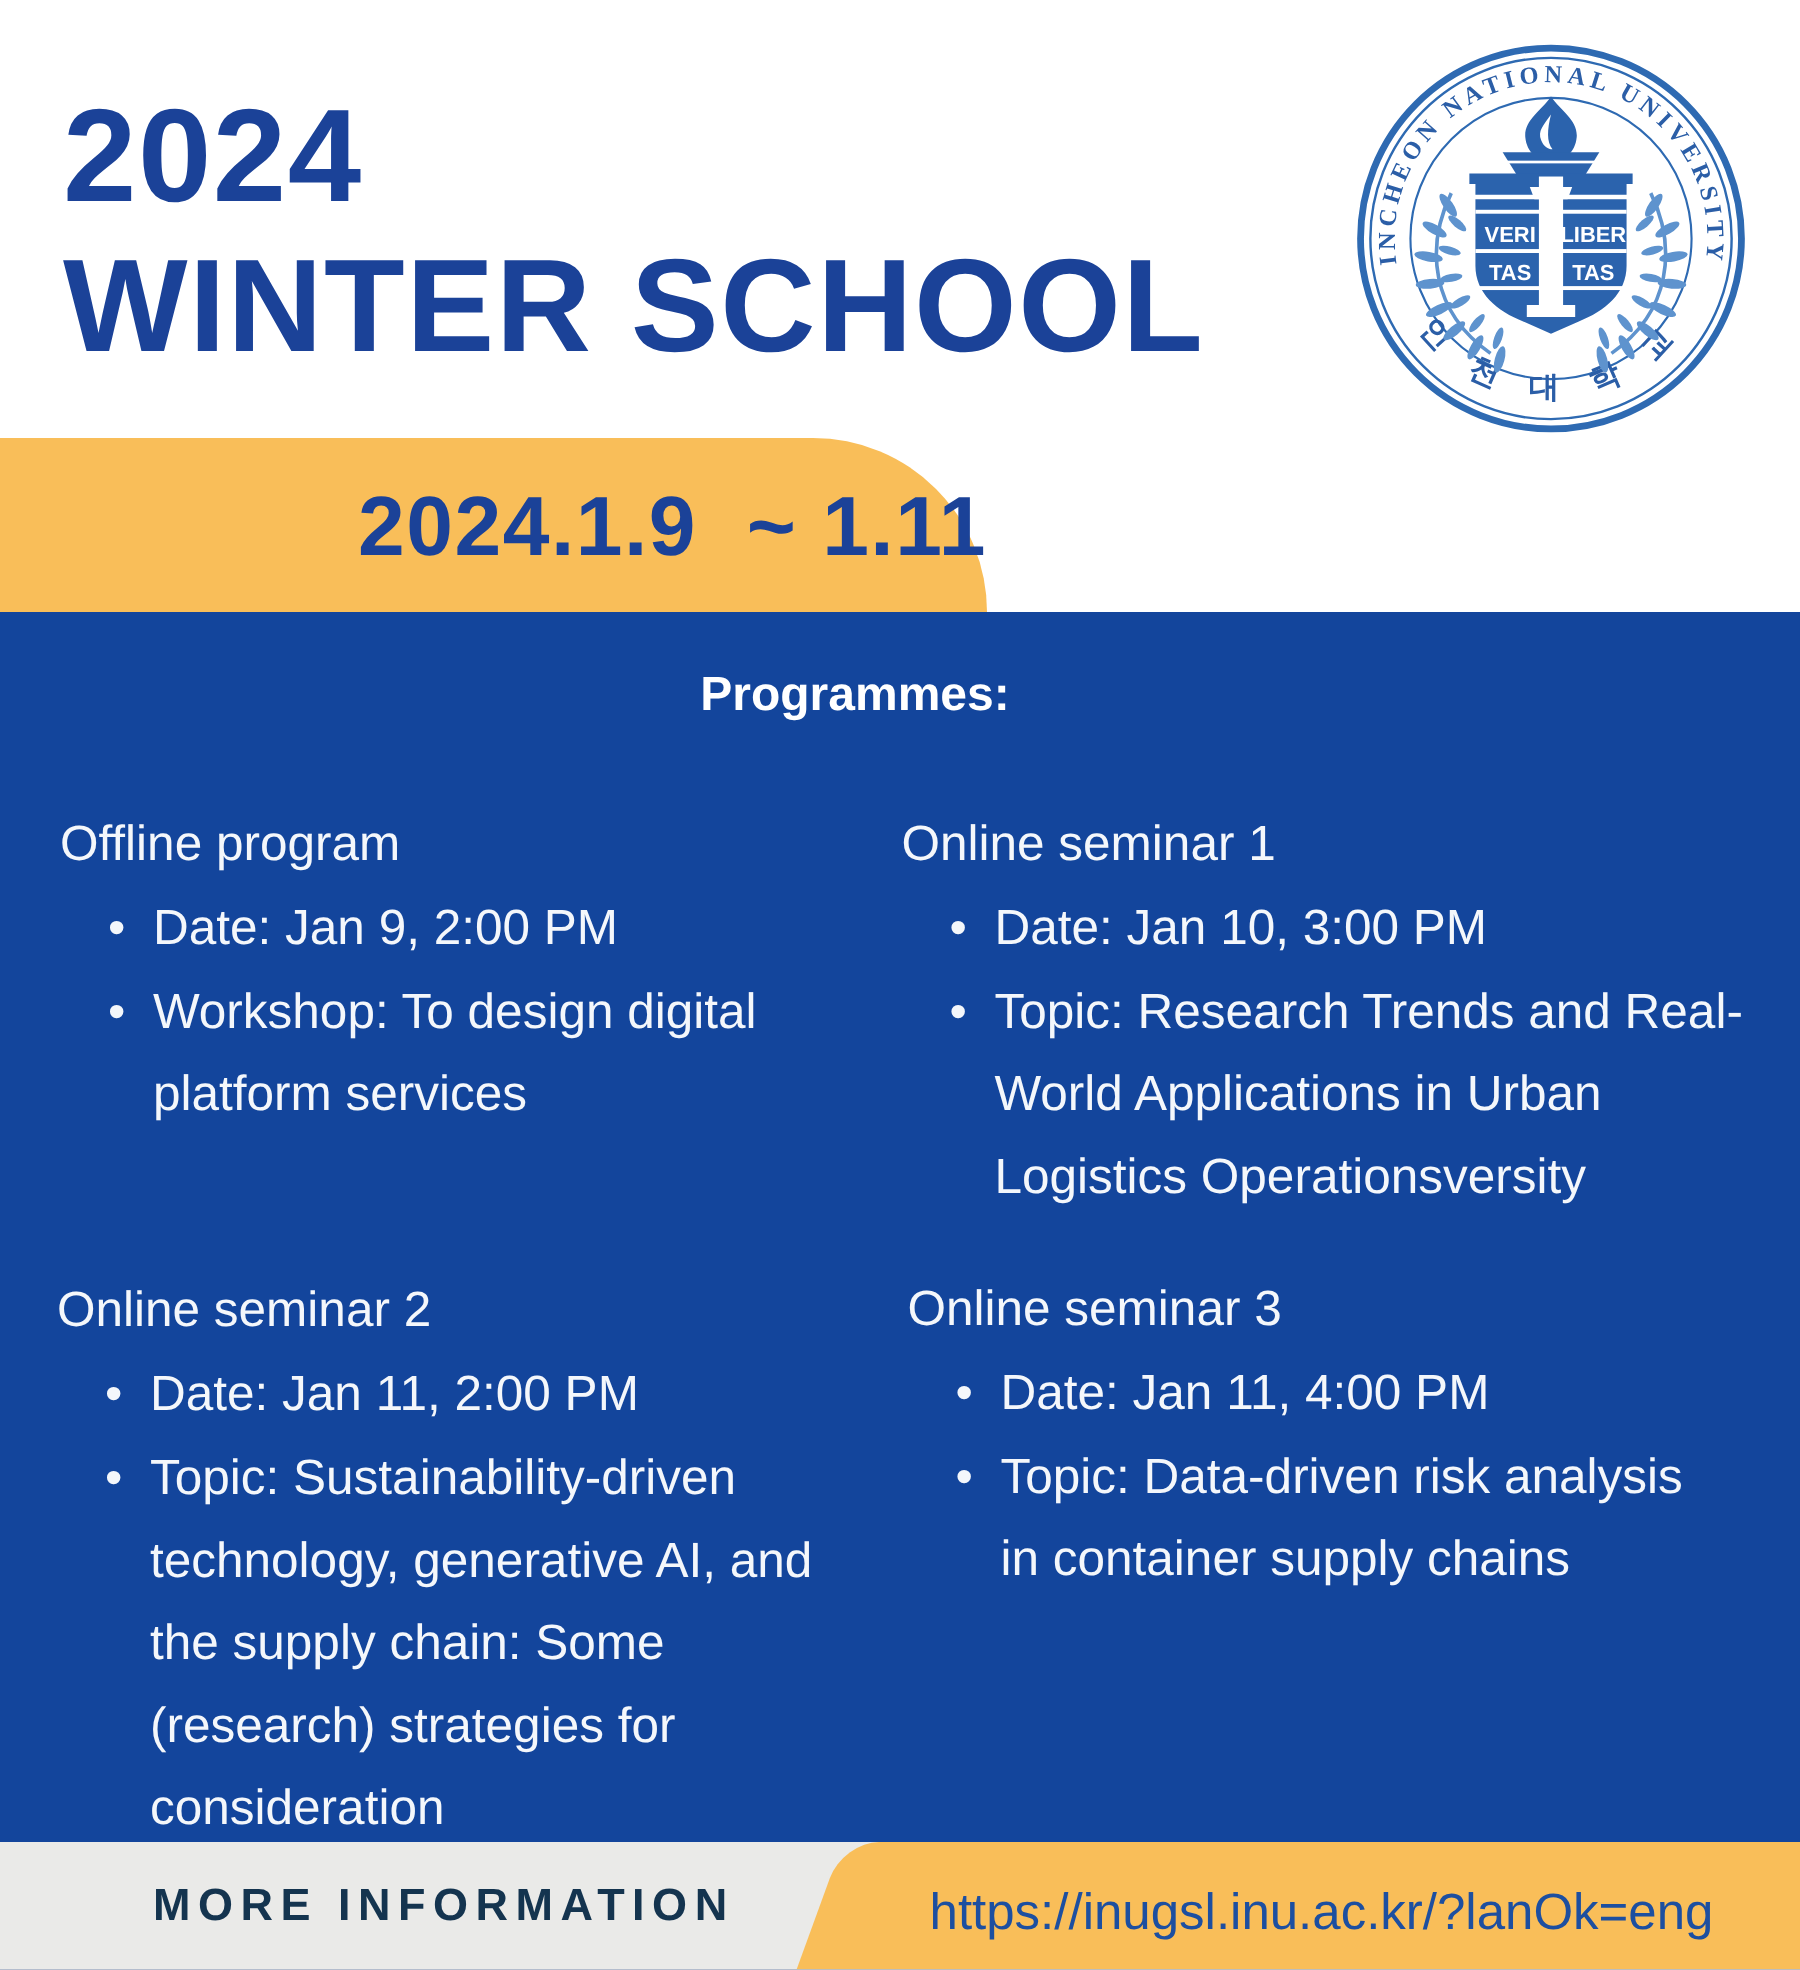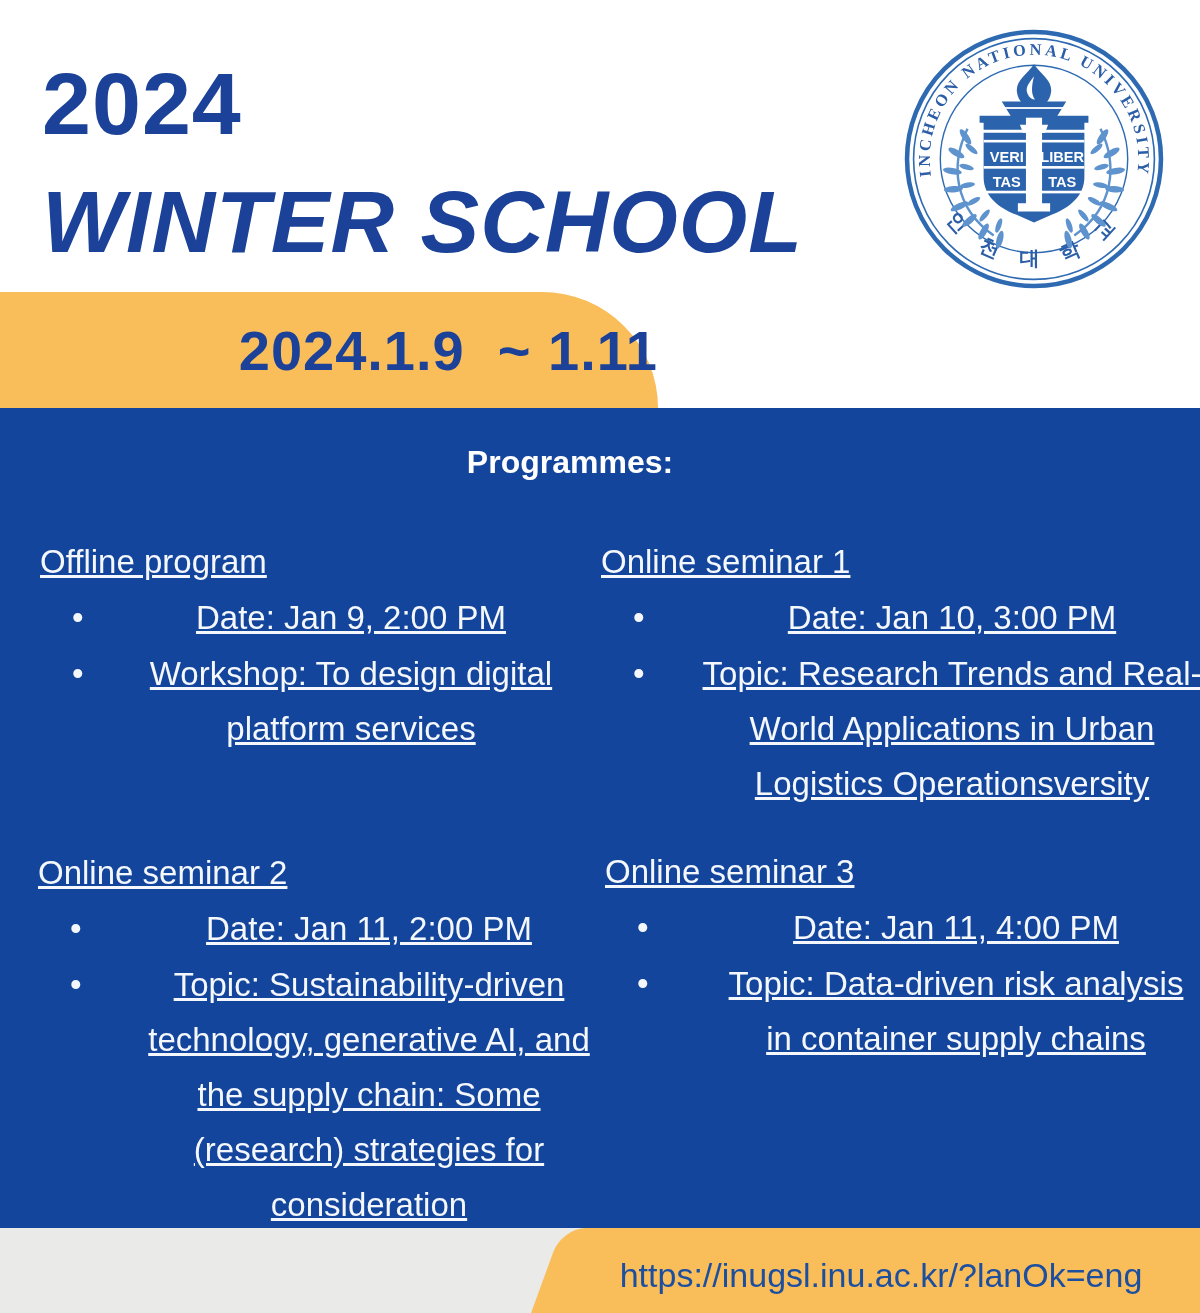--- a/index.html
+++ b/index.html
@@ -7,44 +7,44 @@
   .page{
     position:relative;width:1200px;height:1313px;margin:0 auto;
     background:#ffffff;overflow:hidden;
   }
   
   .title{
     position:absolute;left:42px;color:#1b4298;font-weight:800;
     font-size:88px;line-height:1;letter-spacing:1px;white-space:nowrap;
   }
   .title-1{top:60px;text-align:center;}
-  .title-2{top:178px;font-style:italic;}
+  .title-2{top:160px;}
   .seal{position:absolute;left:903px;top:28px;width:262px;height:262px;}
   
   .banner{
     position:absolute;left:0;top:292px;width:658px;height:116px;
     background:#f9be59;border-top-right-radius:116px;
     display:flex;align-items:center;justify-content:flex-end;
   }
   .banner-text{
     margin-left:42px;color:#1b4298;font-weight:800;font-size:56px;
     white-space:pre;letter-spacing:1px;
   }
   
   .main{
     position:absolute;left:0;top:408px;width:1200px;height:820px;
     background:#13459c;color:#f7f9fc;
   }
   .programmes-heading{
     position:absolute;left:0;top:444px;width:1140px;text-align:center;
     color:#ffffff;font-size:32px;font-weight:700;
   }
-  .block{position:absolute;font-size:33px;line-height:55px;color:#f4f7fb;text-decoration:underline;}
+  .block{position:absolute;font-size:33px;line-height:55px;color:#f4f7fb;}
   .block-title{font-weight:400;}
-  .block ul{list-style:none;margin:0;padding:0;text-align:center;}
+  .block ul{list-style:none;margin:0;padding:0;}
   .block li{position:relative;padding-left:62px;margin-top:1px;white-space:pre-line;}
   .block li::before{
     content:"\2022";position:absolute;left:32px;top:0;
   }
   .b1{left:40px;top:534px;width:560px;}
   .b2{left:601px;top:534px;width:640px;}
   .b3{left:38px;top:845px;width:600px;}
   .b4{left:605px;top:844px;width:640px;}
   
   .footer{position:absolute;left:0;top:1228px;width:1200px;height:85px;background:#eaeae8;overflow:hidden;}
@@ -183,16 +183,17 @@
     <div class="block-title">Online seminar 3</div>
     <ul>
       <li>Date: Jan 11, 4:00 PM</li>
       <li>Topic: Data-driven risk analysis
 in container supply chains</li>
     </ul>
   </div>
 
   <div class="footer">
     <div class="footer-orange"></div>
+    <div class="more-info">MORE INFORMATION</div>
     <a class="footer-url">https://inugsl.inu.ac.kr/?lanOk=eng</a>
   </div>
 
 </div>
 
 </body></html>

